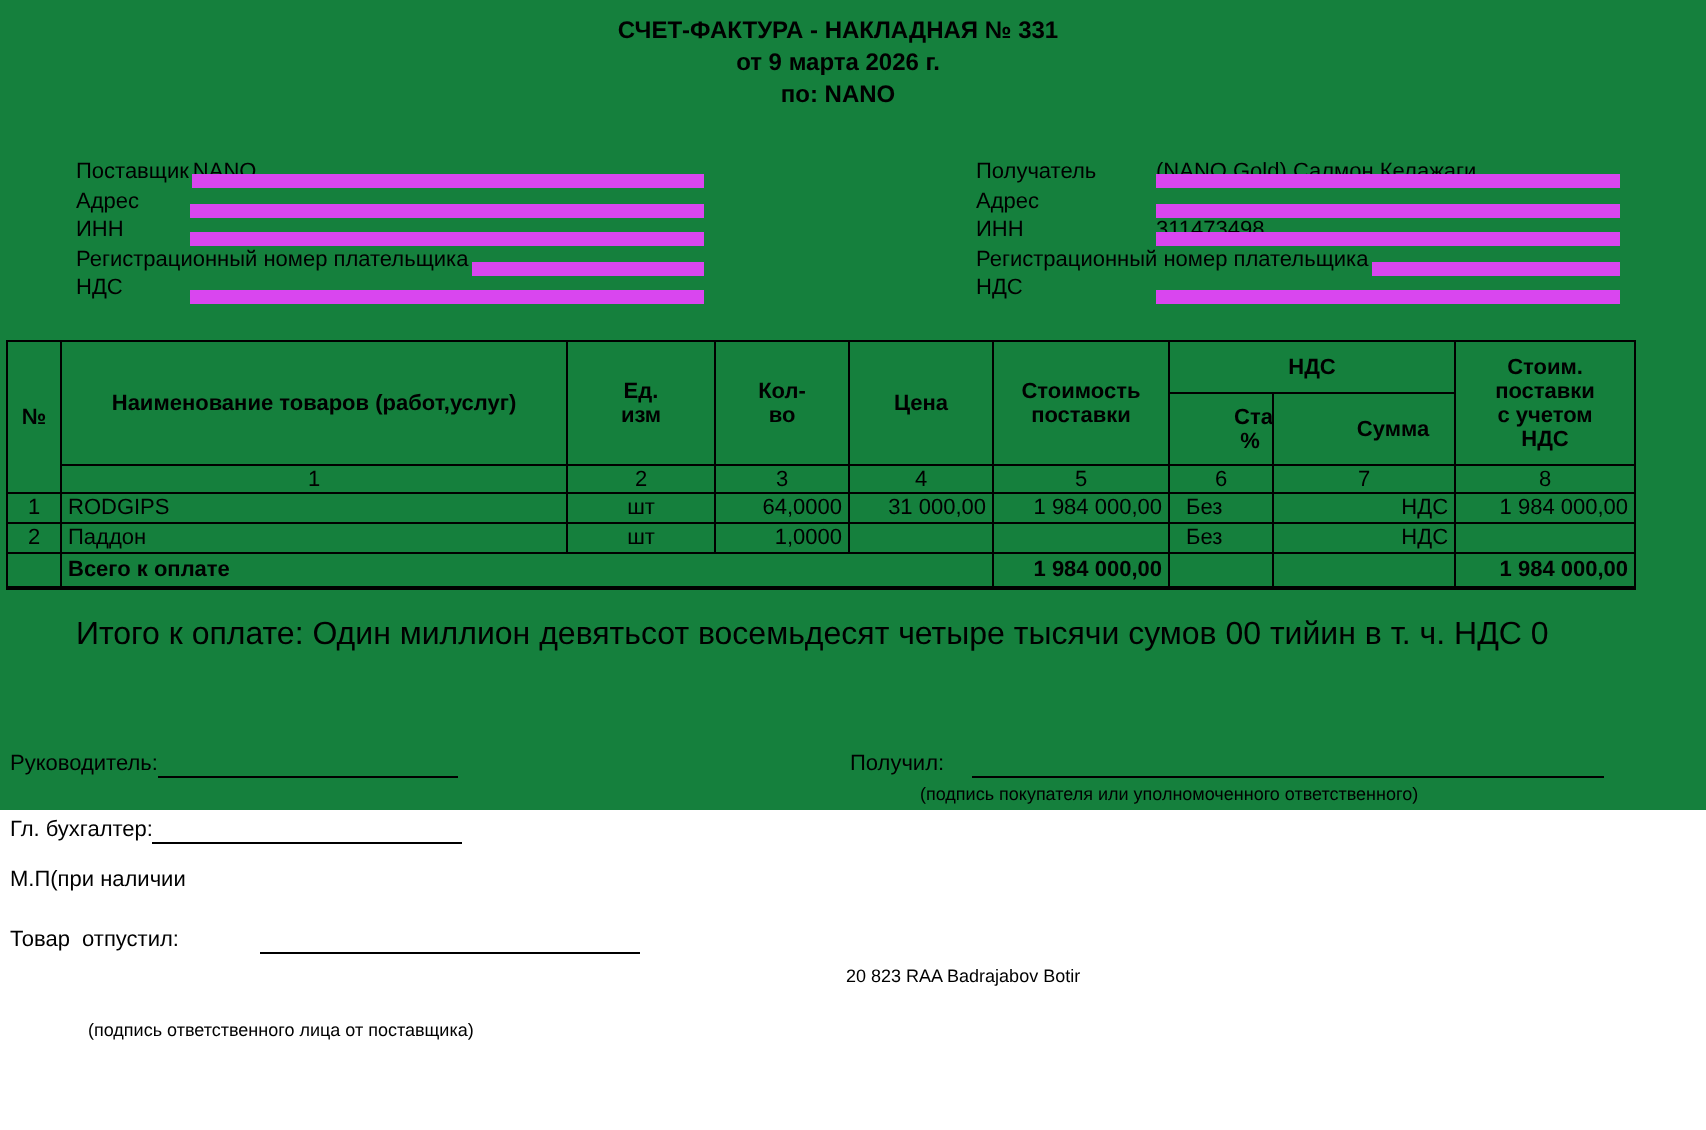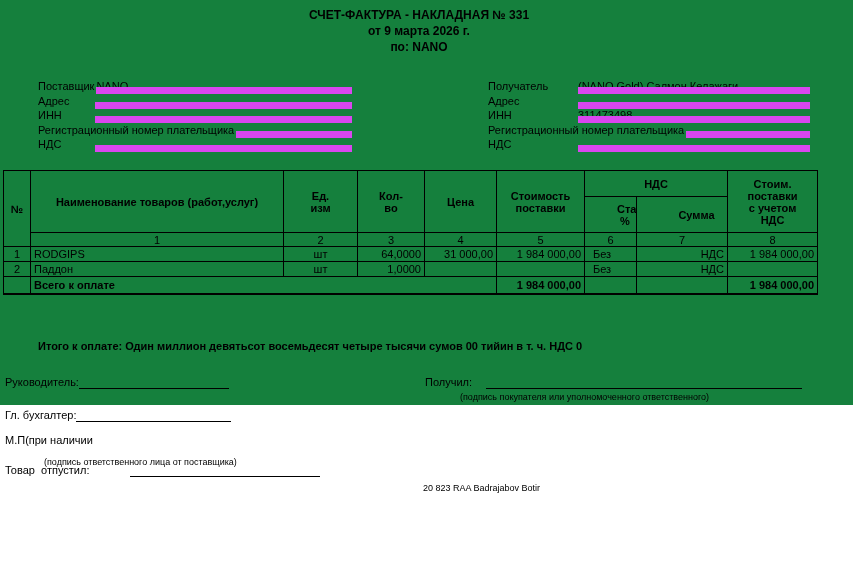--- a/index.html
+++ b/index.html
@@ -33,22 +33,22 @@
   .pre { white-space:pre-line; }
   tr.hrow1 td { height:26px; }
   tr.hrow2 td { height:36px;padding-left:32px; }
   tr.numrow td { height:14px; text-align:center; padding:0 2px; }
   tr.datarow td { height:15px; }
   tr.totalrow td { height:17px; font-weight:bold; border-bottom-width:2px; }
   .ta-l { text-align:left; } .ta-r { text-align:right; } .ta-c { text-align:center; }
   .pl { padding-left:8px !important; }
 
   
-  .itogo { position:absolute; top:340px; left:38px; width:780px;
-    font-size:11px; font-weight:bold; }
+  .itogo { position:absolute; top:309px; left:38px; width:780px;
+    font-size:16px; font-weight:normal; }
 
   
   .sig { position:absolute; display:flex; align-items:flex-end; font-size:11px; }
   .sig .slbl { white-space:pre; line-height:13px; }
   .sig .ln { border-bottom:1px solid #000; height:13px; }
   .plain { position:absolute; font-size:11px; white-space:pre; }
   .caption { position:absolute; font-size:9px; white-space:pre; }
   .footnote { position:absolute; font-size:9px; white-space:pre; }
 </style>
 </head>
@@ -201,17 +201,17 @@
     <span class="slbl">Гл. бухгалтер:</span>
     <span class="ln" style="width:155px;"></span>
   </div>
 
   <div class="plain" style="top:434px; left:5px;">М.П(при наличии</div>
 
   <div class="sig" style="top:464px; left:5px;gap:41px;">
     <span class="slbl">Товар  отпустил:</span>
     <span class="ln" style="width:190px;"></span>
   </div>
-  <div class="caption" style="top:457px; left:5px;padding-left:39px;">(подпись ответственного лица от поставщика)</div>
+  <div class="caption" style="top:510px; left:5px;padding-left:39px;">(подпись ответственного лица от поставщика)</div>
 
   <div class="footnote" style="top:483px; left:423px;">20 823 RAA Badrajabov Botir</div>
 
 </div>
 
 </body></html>

